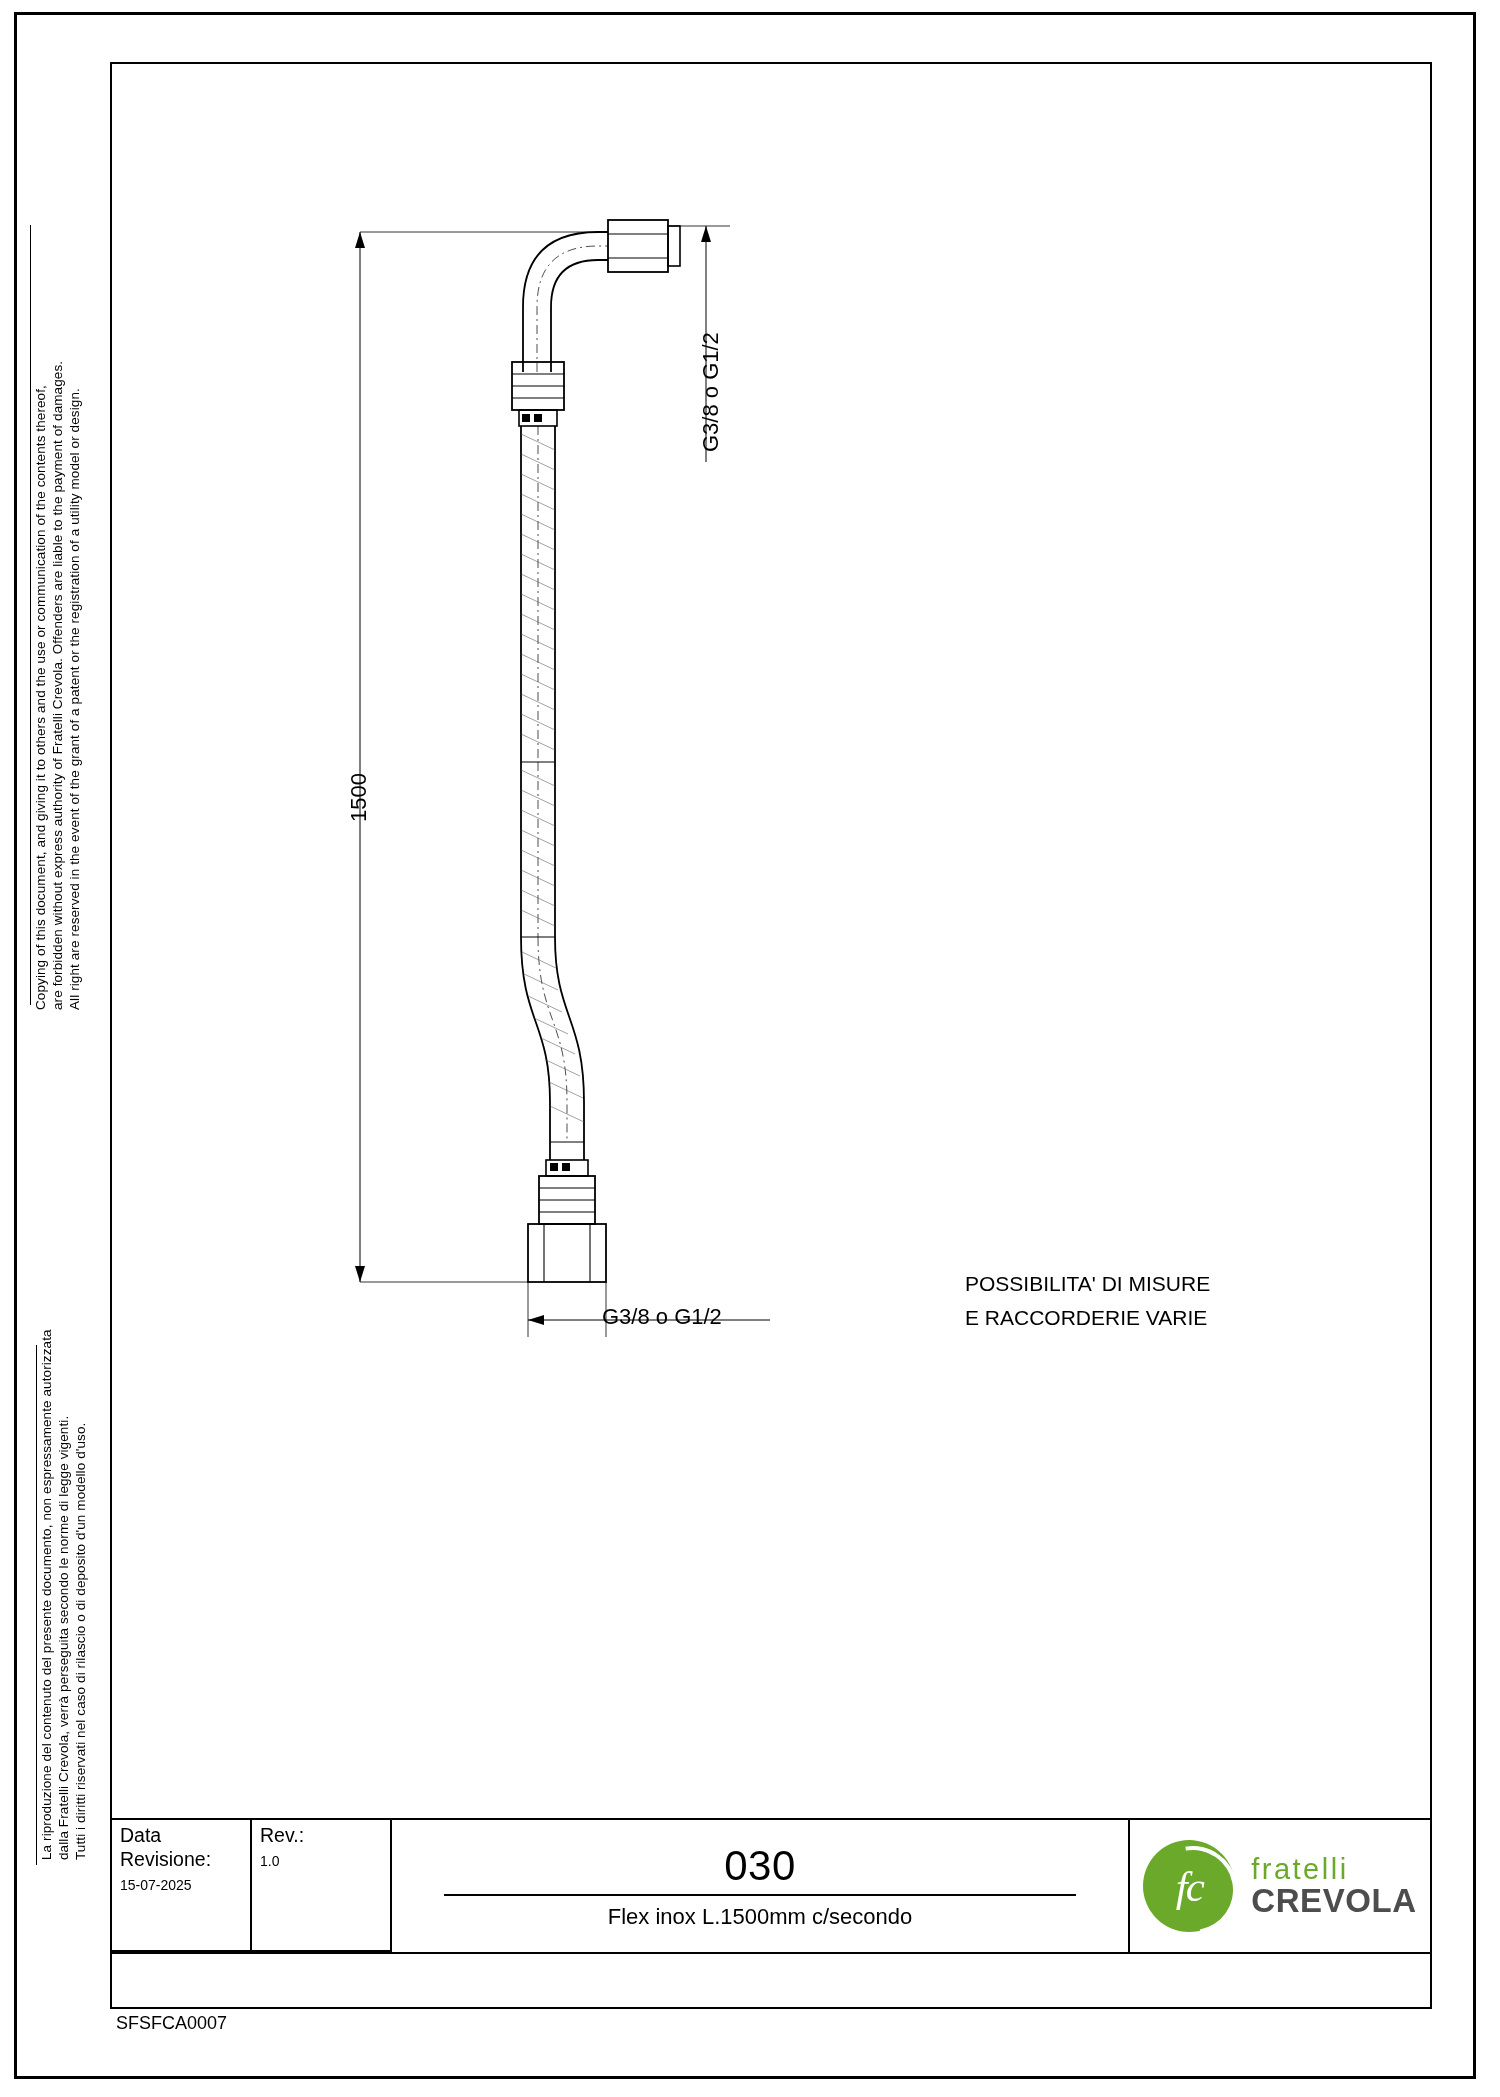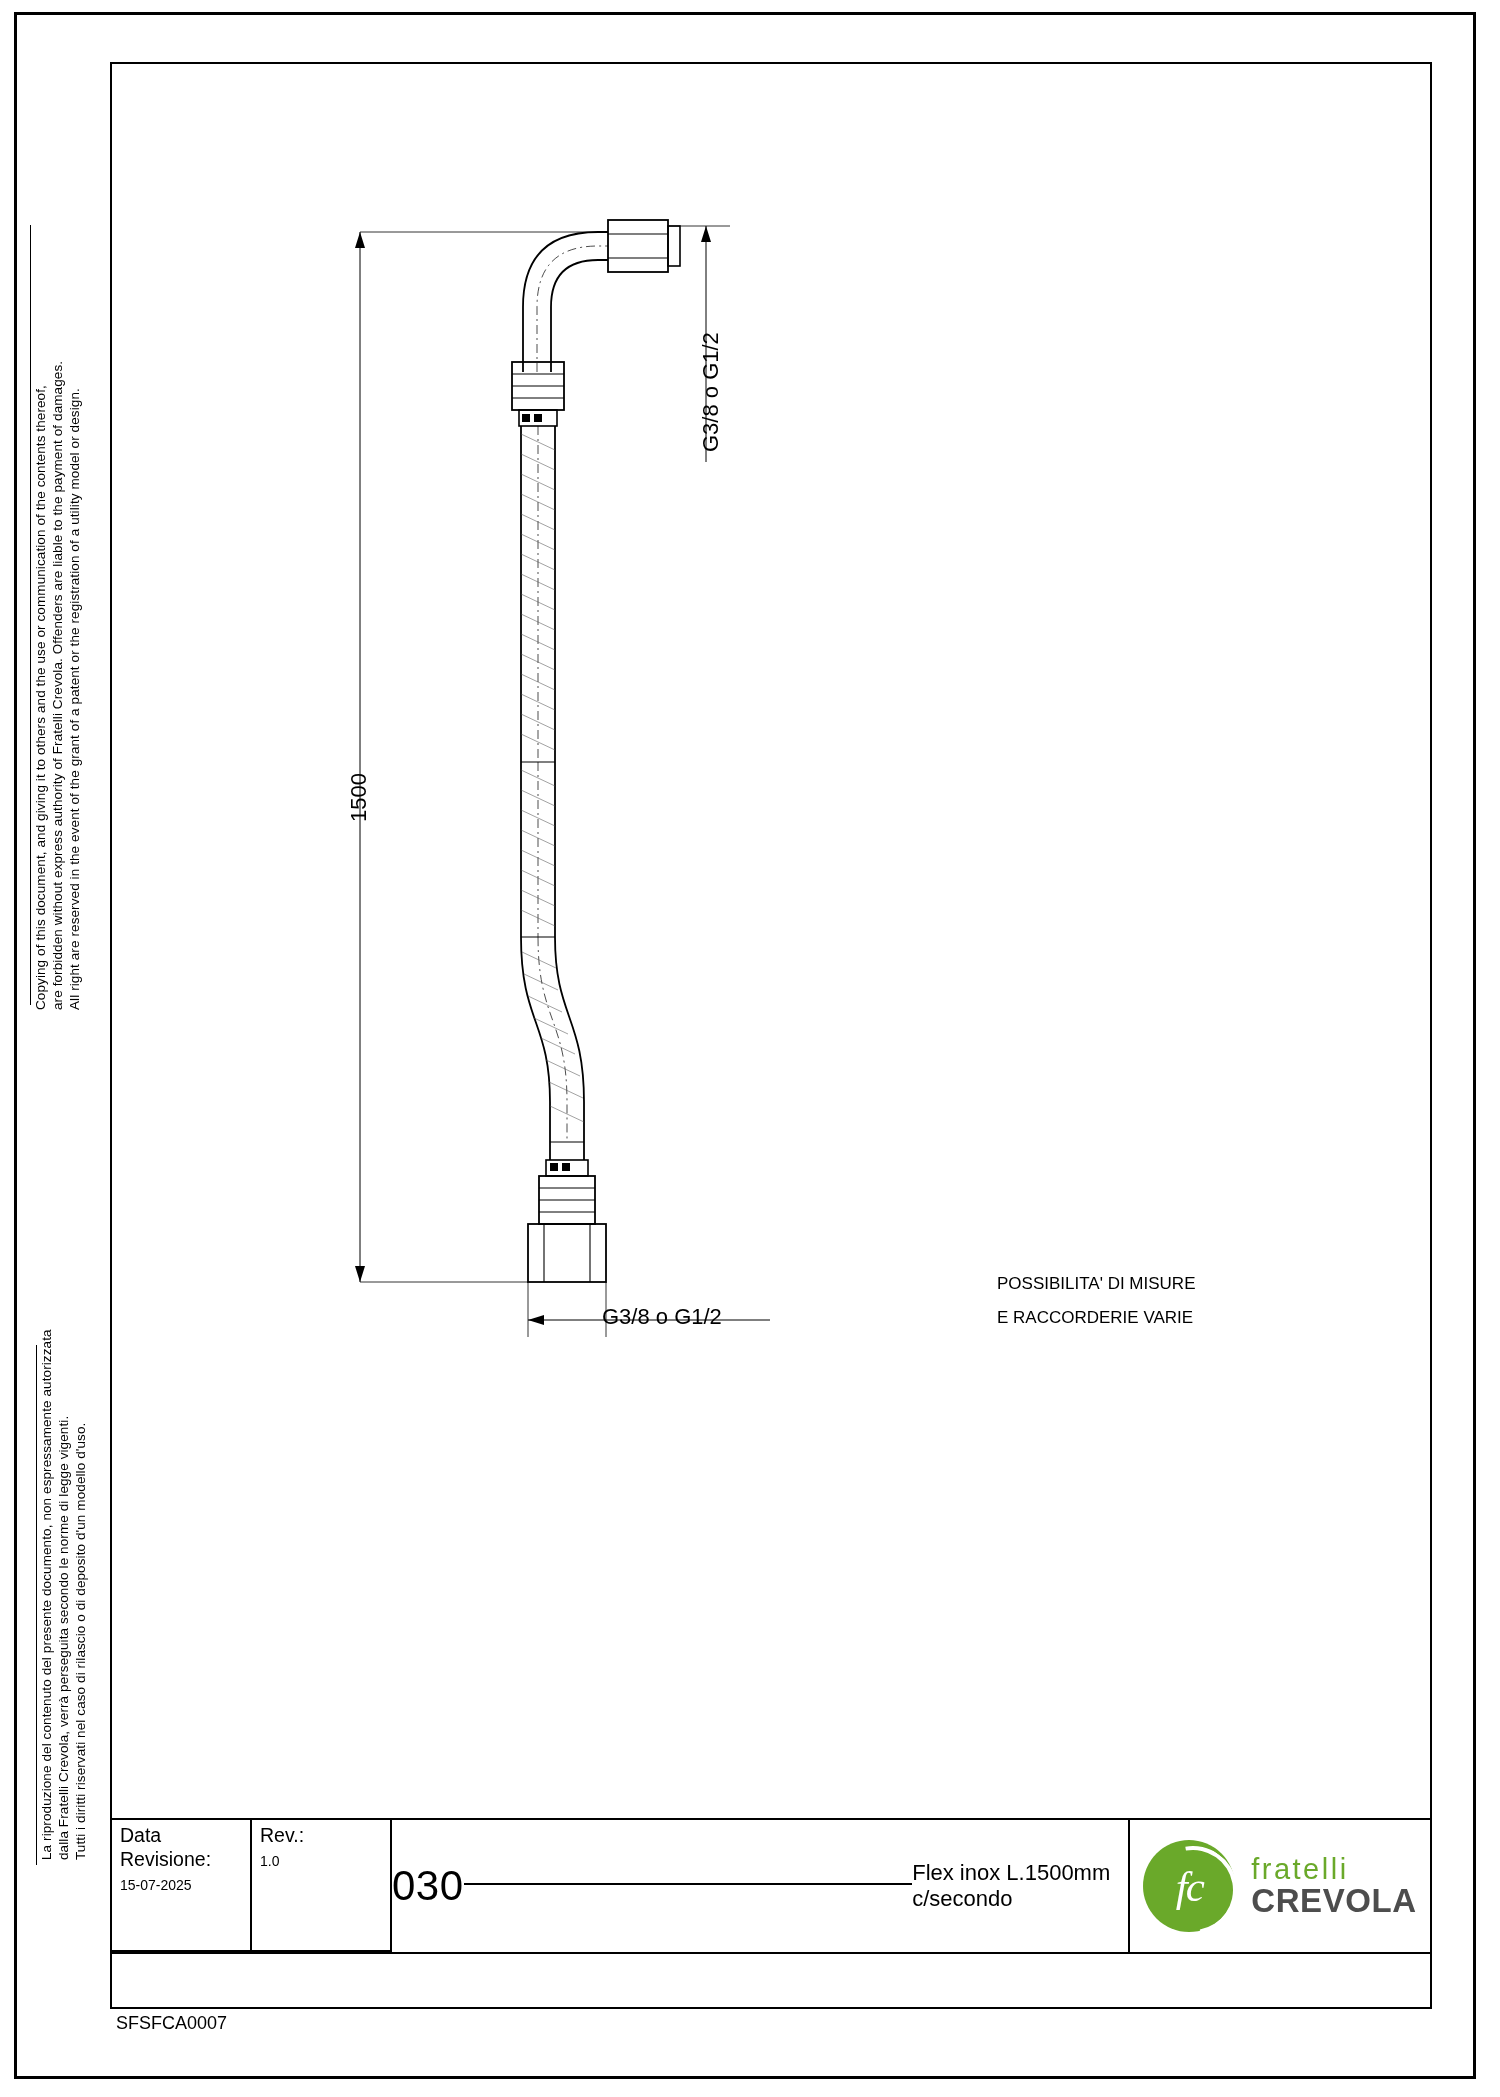--- a/index.html
+++ b/index.html
@@ -72,24 +72,23 @@
   
   .draw {
     position: absolute;
     left: 110px;
     top: 62px;
     width: 1322px;
     height: 1947px;
   }
   .note {
     position: absolute;
-    font-size: 17px;
+    font-size: 21px;
     line-height: 34px;
     white-space: nowrap;
-    margin-left: 32px;
   }
   .note-1 { left: 855px; top: 1205px; }
 
   .lbl {
     position: absolute;
     font-size: 22px;
     white-space: nowrap;
   }
   .lbl-rot {
     transform-origin: 0 0;
@@ -135,21 +134,21 @@
     font-size: 14px;
     line-height: 24px;
     text-align: left;
     margin-top: 2px;
   }
   .tb-col-b {
     flex: 1;
     border-right: 2px solid #000;
     box-sizing: border-box;
     display: flex;
-    flex-direction: row;
+    flex-direction: column;
     align-items: center;
     justify-content: center;
   }
   .tb-code {
     font-size: 42px;
     line-height: 48px;
     letter-spacing: 0.5px;
   }
   .tb-rule {
     width: 86%;

